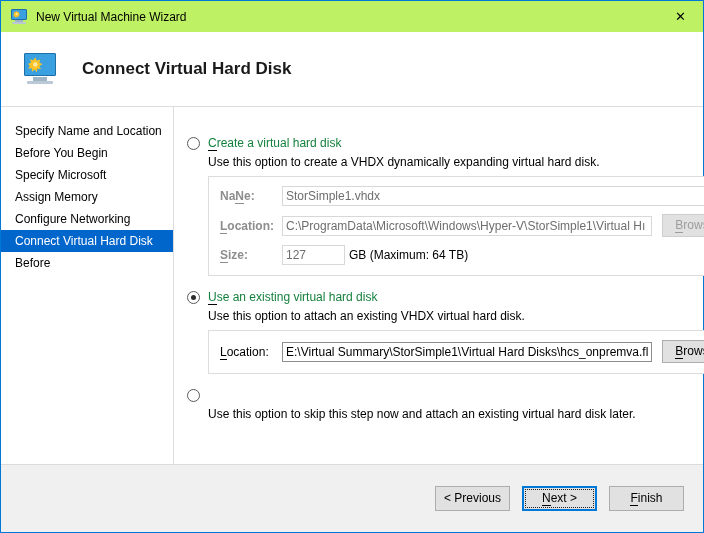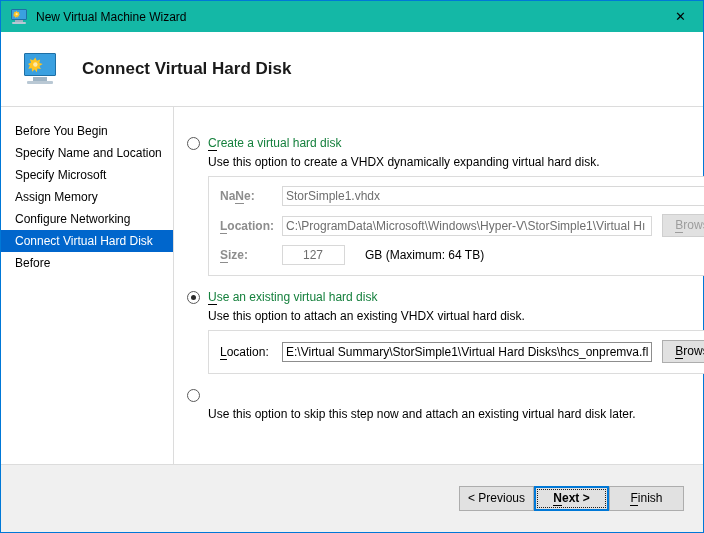--- a/index.html
+++ b/index.html
@@ -25,21 +25,21 @@
     border: 1px solid #0078d7;
     background: #f0f0f0;
     display: flex;
     flex-direction: column;
   }
 
   
   #titlebar {
     height: 31px;
     min-height: 31px;
-    background: #14b8a6;
+    background: #bef264;
     display: flex;
     align-items: center;
     position: relative;
   }
   #title-icon {
     width: 16px; height: 16px;
     margin-left: 10px;
     position: relative;
     flex: 0 0 auto;
   }
@@ -220,26 +220,25 @@
     white-space: nowrap;
   }
   .textbox.disabled {
     border: 1px solid #d8d8d8;
     color: #6e6e6e;
     background: #ffffff;
   }
   .textbox.numeric {
     flex: 0 0 auto;
     width: 63px;
-    text-align: right;
     padding-right: 21px;
   }
 
   .unit-text {
-    margin-left: 20px;
+    margin-left: 4px;
     font-size: 12px;
     color: #000;
     white-space: nowrap;
   }
 
   .btn {
     box-sizing: border-box;
     border: 1px solid #adadad;
     background: #e1e1e1;
     font-size: 12px;
@@ -272,28 +271,28 @@
     display: flex;
     align-items: center;
     justify-content: flex-end;
     padding-right: 19px;
     box-sizing: border-box;
   }
   .footer-btn {
     width: 75px;
     height: 25px;
     line-height: 23px;
+    margin-left: 12px;
     background: #e1e1e1;
     border: 1px solid #adadad;
   }
   .footer-btn.default {
     border: 2px solid #0078d7;
     line-height: 21px;
     position: relative;
-    font-weight: bold;
   }
   .footer-btn.default .focusring {
     position: absolute;
     left: 1px; right: 1px; top: 1px; bottom: 1px;
     border: 1px dotted #202020;
     pointer-events: none;
   }
 
   
   .mon-screen {
@@ -359,22 +358,22 @@
       </svg>
       <div class="mon-stand"></div>
       <div class="mon-base"></div>
     </div>
     <div id="header-title">Connect Virtual Hard Disk</div>
   </div>
 
   <div id="body-area">
 
     <div id="sidebar">
+      <div class="nav-item">Specify Name and Location</div>
       <div class="nav-item">Before You Begin</div>
-      <div class="nav-item">Specify Name and Location</div>
       <div class="nav-item">Specify Microsoft</div>
       <div class="nav-item">Assign Memory</div>
       <div class="nav-item">Configure Networking</div>
       <div class="nav-item selected">Connect Virtual Hard Disk</div>
       <div class="nav-item">Before</div>
     </div>
 
     <div id="content">
 
 

